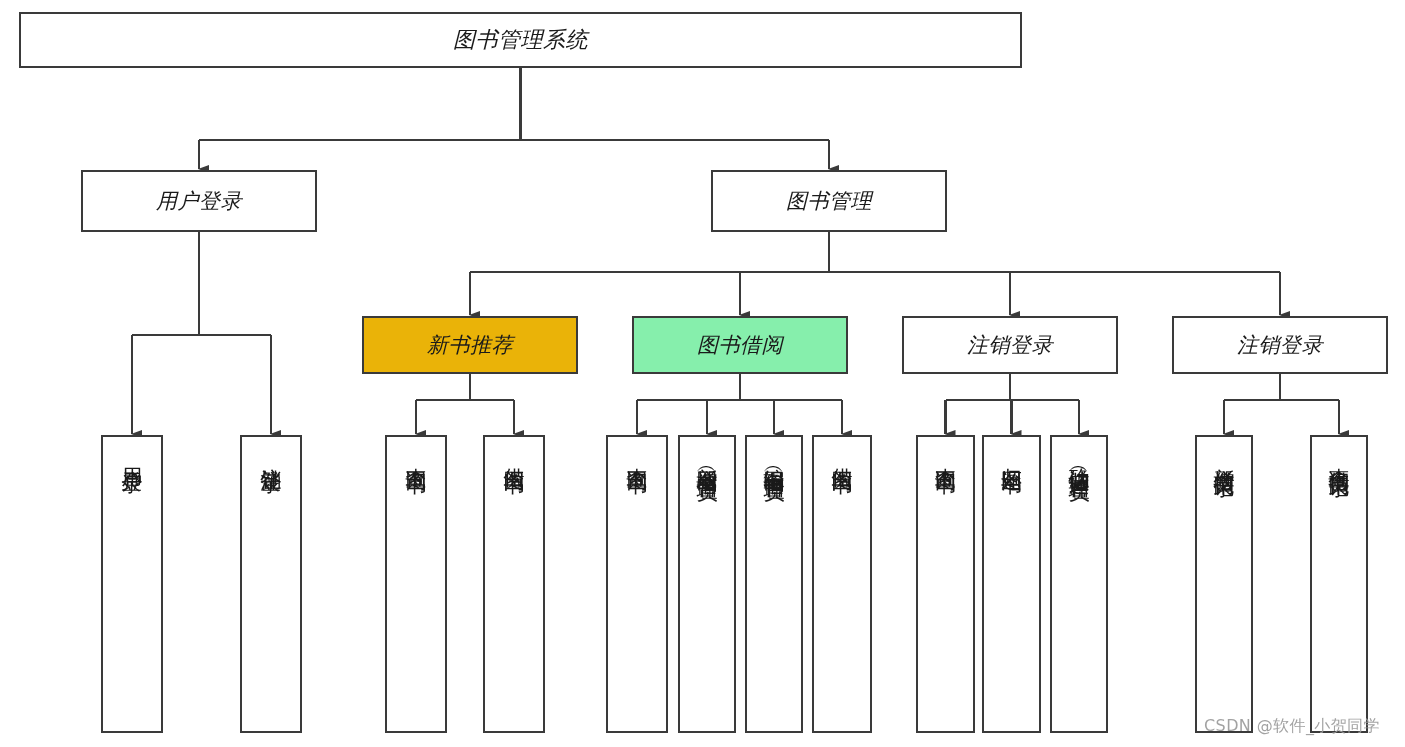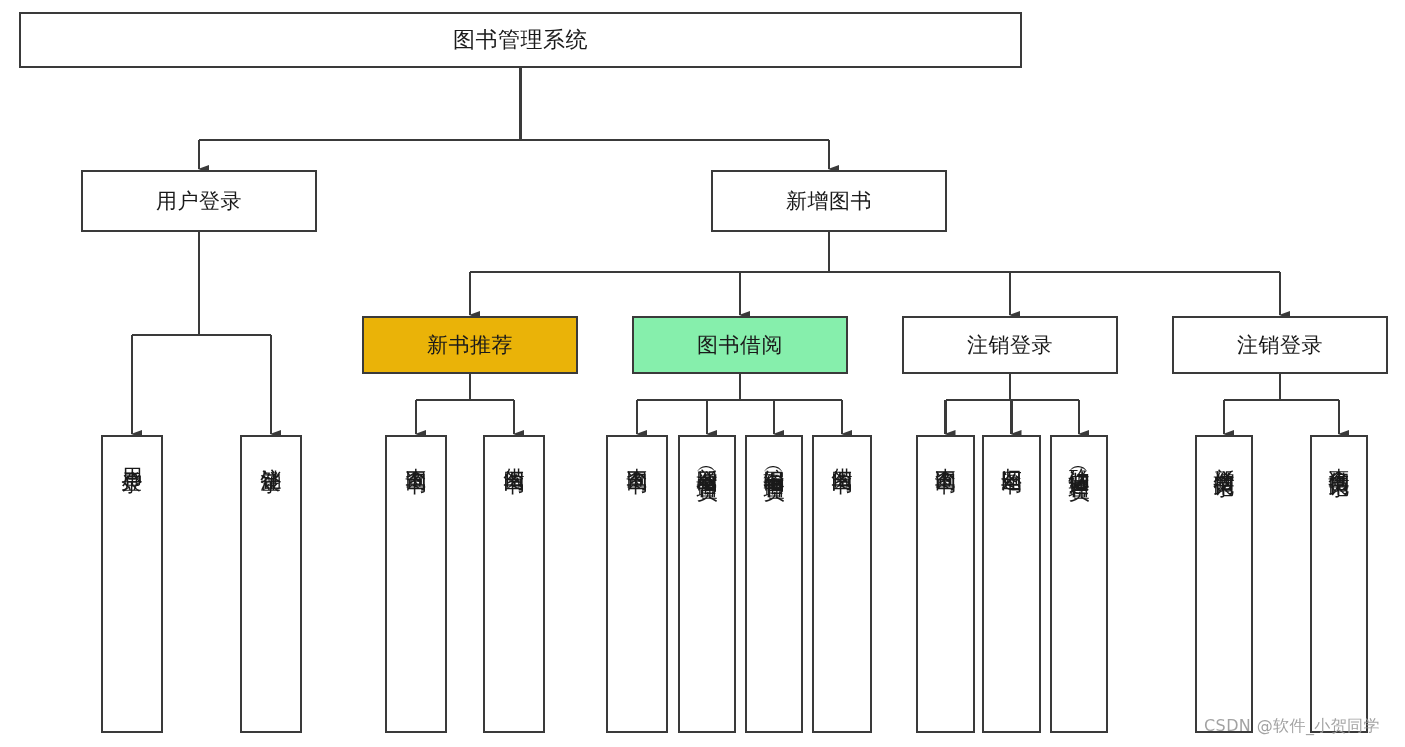--- a/index.html
+++ b/index.html
@@ -39,20 +39,21 @@
   .node-label {
     display: block;
     text-align: center;
     line-height: 1.18;
     white-space: nowrap;
   }
   
   .node.horiz .node-label {
     font-size: 21px;
     letter-spacing: 0.5px;
+    font-style: italic;
   }
   .node.root .node-label {
     font-size: 22px;
   }
   
   .node.vert {
     align-items: flex-start;
     padding-top: 14px;
   }
   .node.vert .node-label {
@@ -120,21 +121,21 @@
   </svg>
 
   <div id="node-layer">
       <div class="node horiz root" style="left: 19px; top: 12px; width: 1003px; height: 56px; border-color: rgb(58, 58, 58); background: rgb(255, 255, 255);">
         <span class="node-label">图书管理系统</span>
       </div>
       <div class="node horiz" style="left: 81px; top: 170px; width: 236px; height: 62px; border-color: rgb(58, 58, 58); background: rgb(255, 255, 255);">
         <span class="node-label">用户登录</span>
       </div>
       <div class="node horiz" style="left: 711px; top: 170px; width: 236px; height: 62px; border-color: rgb(58, 58, 58); background: rgb(255, 255, 255);">
-        <span class="node-label">新增图书</span>
+        <span class="node-label">图书管理</span>
       </div>
       <div class="node horiz" style="left: 362px; top: 316px; width: 216px; height: 58px; border-color: rgb(58, 58, 58); background: #eab308;">
         <span class="node-label">新书推荐</span>
       </div>
       <div class="node horiz" style="left: 632px; top: 316px; width: 216px; height: 58px; border-color: rgb(58, 58, 58); background: #86efac;">
         <span class="node-label">图书借阅</span>
       </div>
       <div class="node horiz" style="left: 902px; top: 316px; width: 216px; height: 58px; border-color: rgb(58, 58, 58); background: rgb(255, 255, 255);">
         <span class="node-label">注销登录</span>
       </div>

